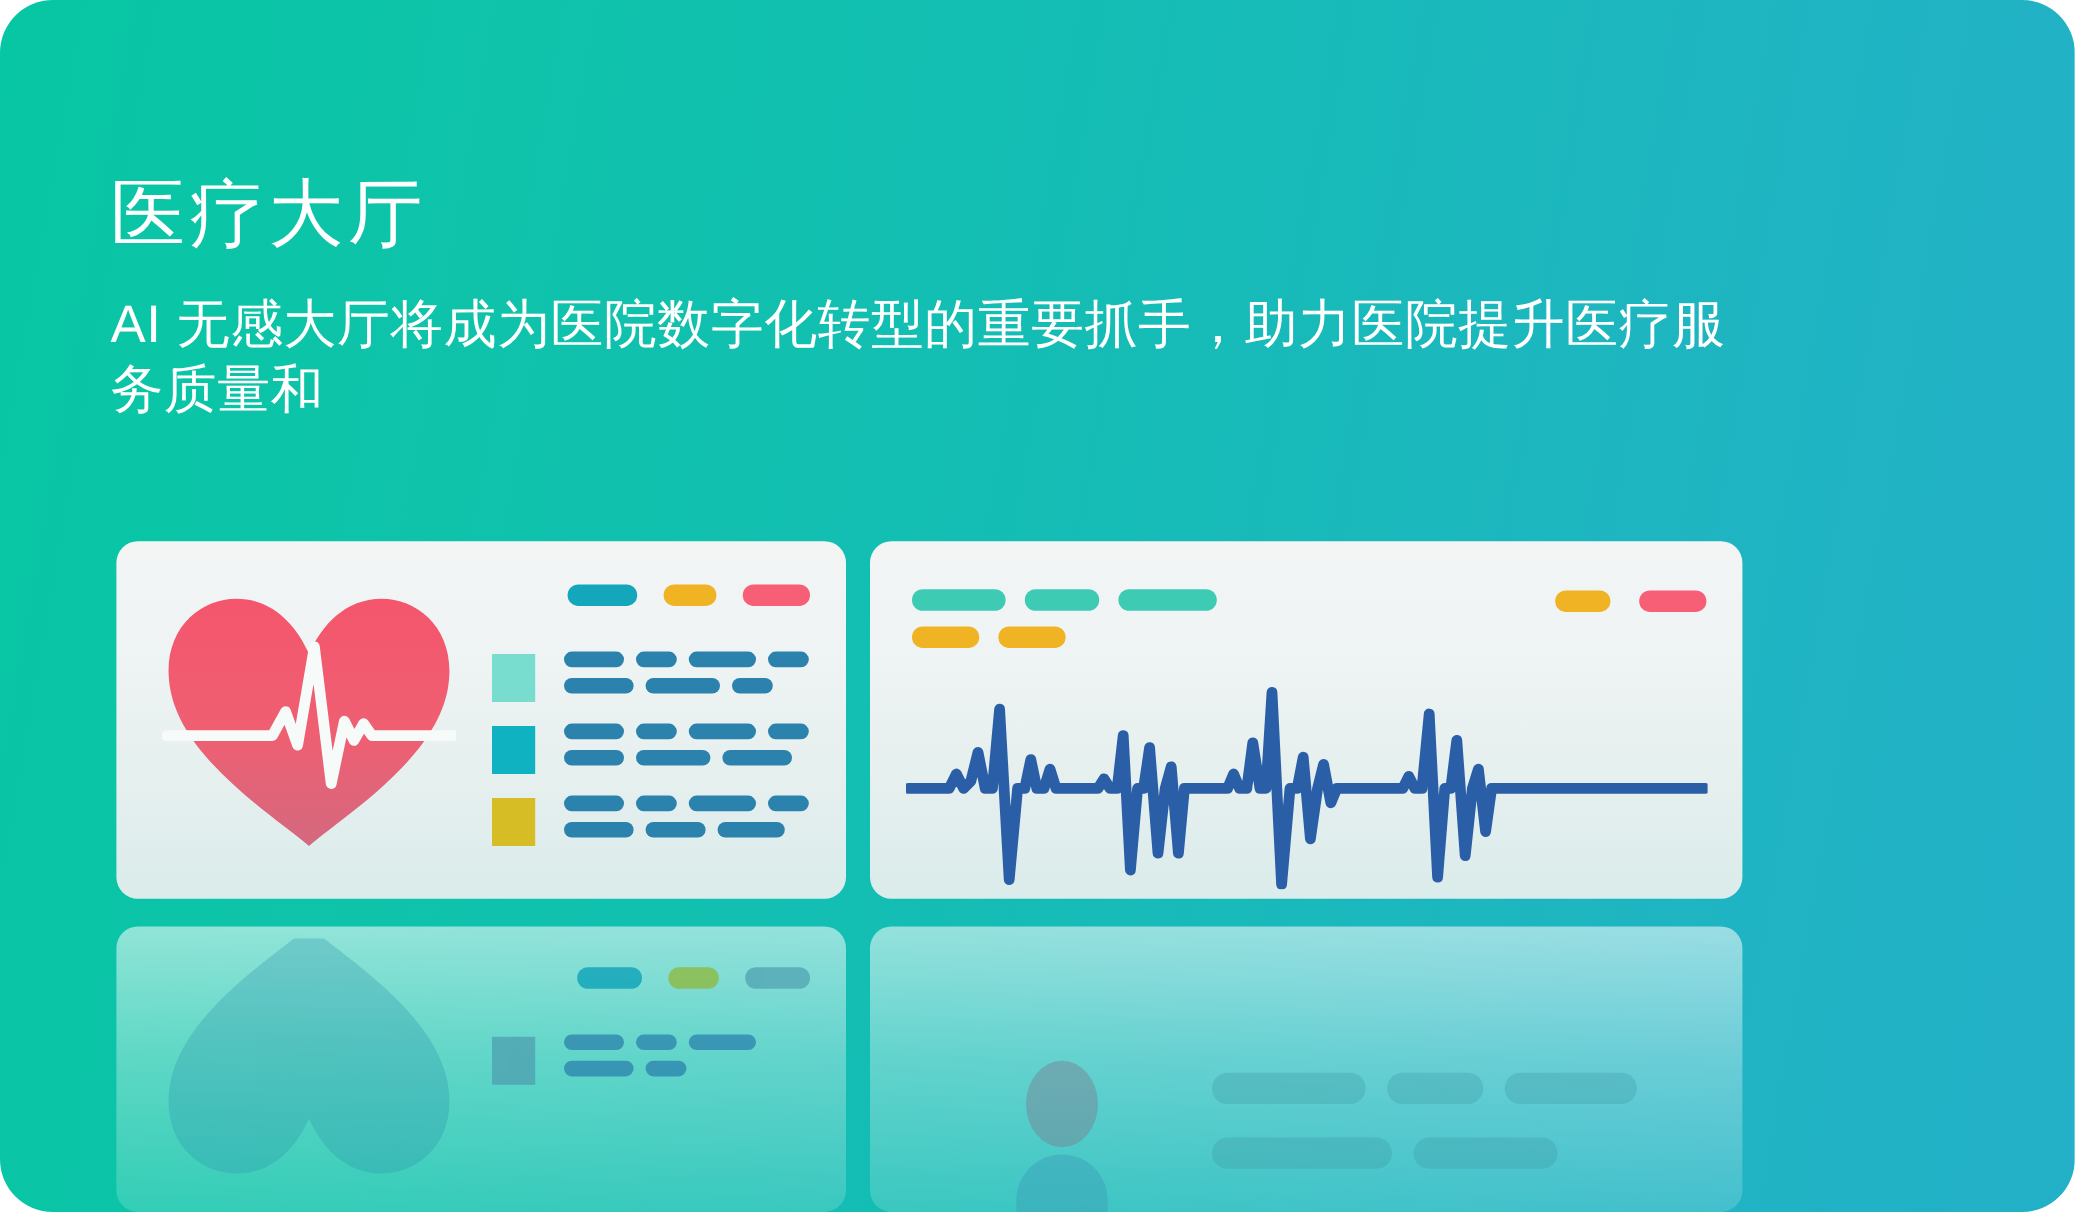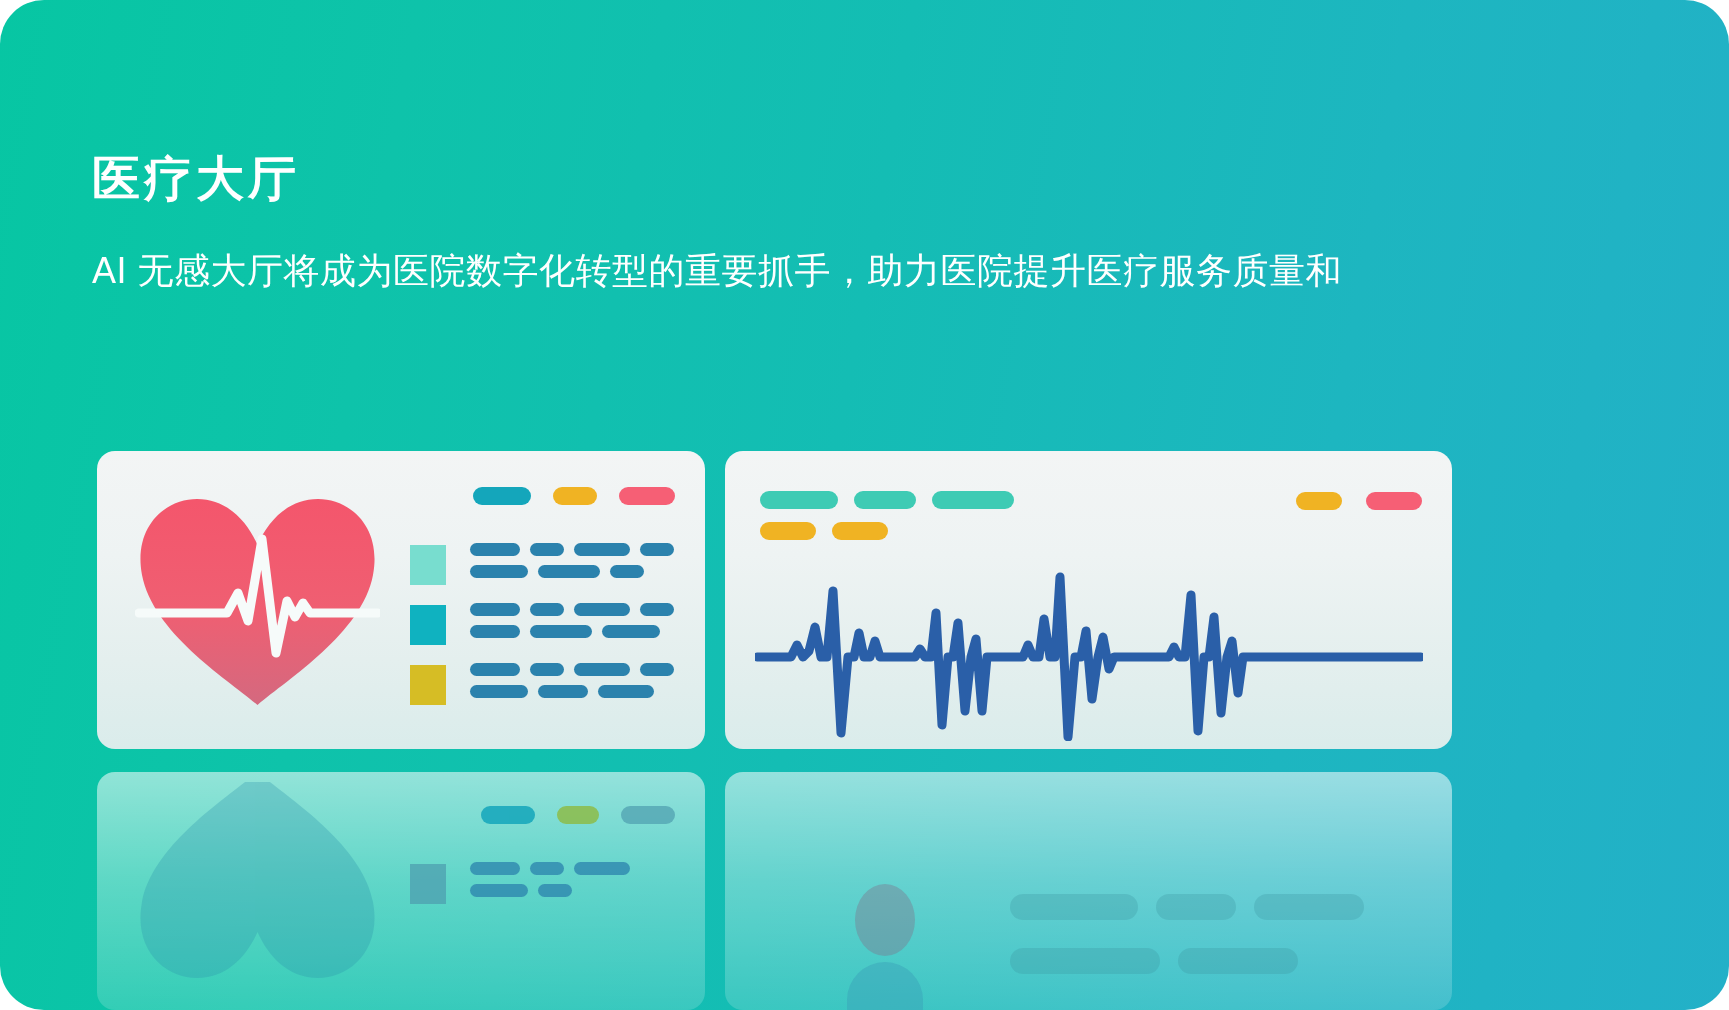--- a/index.html
+++ b/index.html
@@ -26,30 +26,30 @@
   
   .headline-block {
     position: absolute;
     left: 92px;
     top: 140px;
     width: 1400px;
   }
   .page-title {
     margin: 0;
     color: #ffffff;
-    font-size: 48px;
+    font-size: 62px;
     line-height: 78px;
-    font-weight: 700;
+    font-weight: 400;
     letter-spacing: 4px;
   }
   .page-subtitle {
     margin: 0;
     margin-top: 26px;
     color: #ffffff;
-    font-size: 36px;
+    font-size: 44px;
     line-height: 54px;
     font-weight: 400;
     letter-spacing: 0.5px;
     max-width: 1380px;
   }
   .sub-line { display: block; }
 
   
   .cards-row {
     position: absolute;

